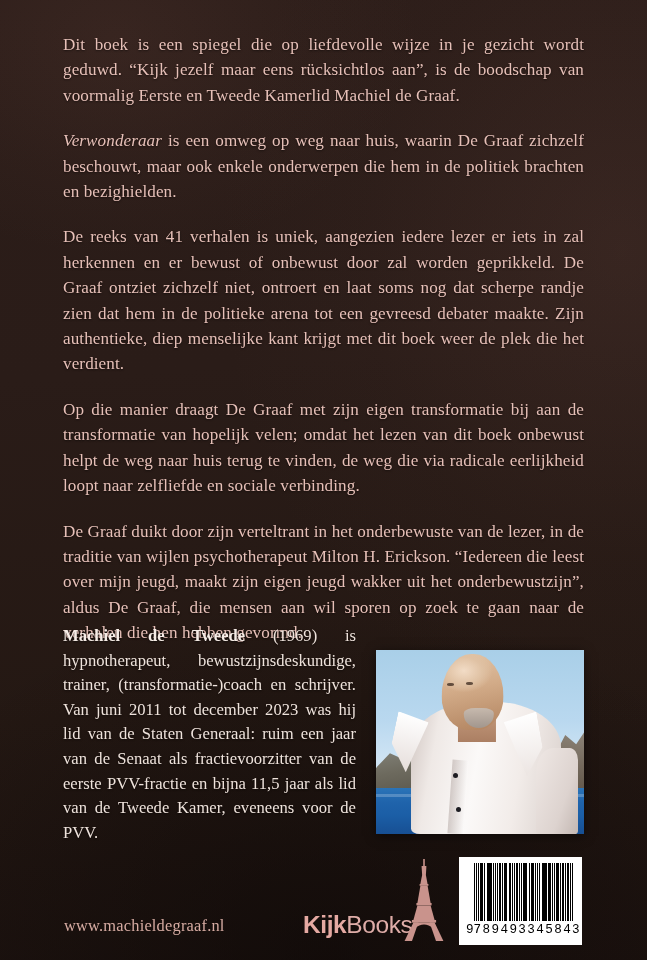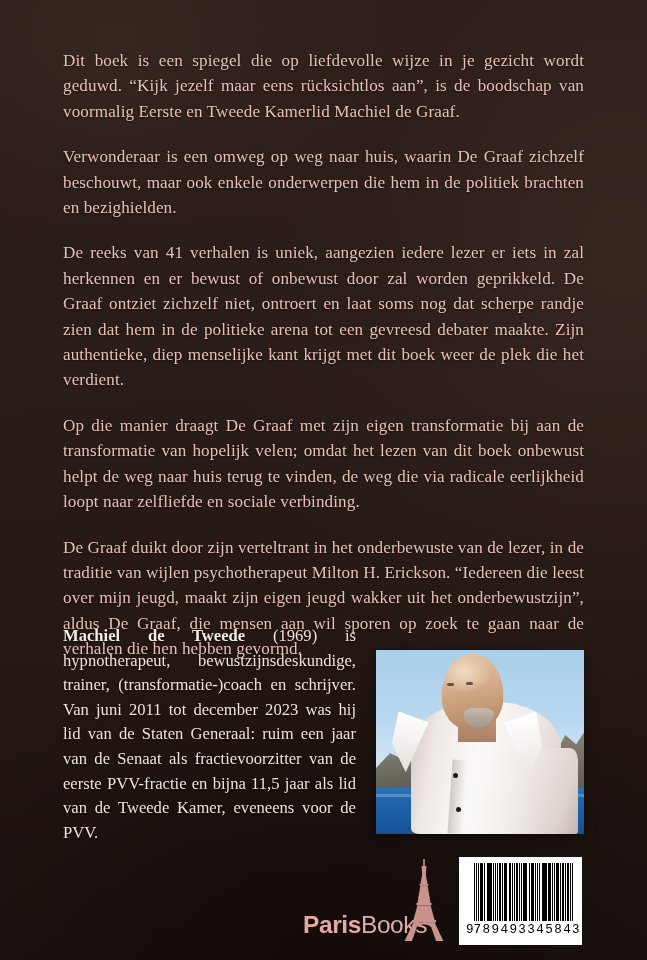--- a/index.html
+++ b/index.html
@@ -19,37 +19,37 @@
       radial-gradient(ellipse 700px 520px at 50% 100%, rgba(10,6,5,0.55) 0%, rgba(0,0,0,0) 70%),
       linear-gradient(176deg, #2c1d19 0%, #2a1c18 38%, #241813 72%, #1c120f 100%);
     font-family: "Liberation Serif", serif;
     color: #e7c0b8;
     -webkit-font-smoothing: antialiased;
   }
 
   .prose {
     position: absolute;
     left: 63px;
-    top: 48px;
+    top: 32px;
     width: 521px;
   }
 
   .prose p {
     margin: 0 0 20px 0;
     font-size: 17.1px;
     line-height: 25.4px;
     text-align: justify;
     color: #e7c0b8;
     letter-spacing: 0.1px;
     text-shadow: 0 1px 2px rgba(0,0,0,0.55);
   }
 
   .prose p:last-child { margin-bottom: 0; }
 
-  .prose .title-italic { }
+  .prose .title-italic { font-style: italic; }
 
   
   .author-block {
     position: absolute;
     left: 63px;
     top: 624px;
     width: 521px;
   }
 
   .author-photo {
@@ -283,23 +283,24 @@
       <div class="ph-head"></div>
       <div class="ph-eye e1"></div>
       <div class="ph-eye e2"></div>
       <div class="ph-goatee"></div>
     </div>
 
     <p class="bio"><strong>Machiel de Tweede</strong><span> (1969) is hypnotherapeut, bewustzijnsdeskundige, trainer, (transformatie-)coach en schrijver. Van juni 2011 tot december 2023 was hij lid van de Staten Generaal: ruim een jaar van de Senaat als fractievoorzitter van de eerste PVV-fractie en bijna 11,5 jaar als lid van de Tweede Kamer, eveneens voor de PVV.</span></p>
 
   </div>
 
+  <div class="site-url">www.machieldegraaf.nl</div>
 
   <div class="publisher">
-    <div class="pub-wordmark"><span class="w-bold">Paris</span><span class="w-light">Books</span></div>
+    <div class="pub-wordmark"><span class="w-bold">Kijk</span><span class="w-light">Books</span></div>
     <svg class="eiffel" viewBox="0 0 48 84" aria-hidden="true">
       <g fill="#c9938c">
         <rect x="23.2" y="1" width="1.6" height="7"></rect>
         <polygon points="21.6,8 26.4,8 25.9,17 22.1,17"></polygon>
         <polygon points="22.1,17 25.9,17 27.6,26 20.4,26"></polygon>
         <rect x="19.6" y="26" width="8.8" height="1.8"></rect>
         <polygon points="20.4,27.8 27.6,27.8 30.6,45 17.4,45"></polygon>
         <rect x="16.4" y="45" width="15.2" height="2.4"></rect>
         <polygon points="17.4,47.4 30.6,47.4 34.6,62 13.4,62"></polygon>
         <rect x="11.9" y="62" width="24.2" height="2.6"></rect>

